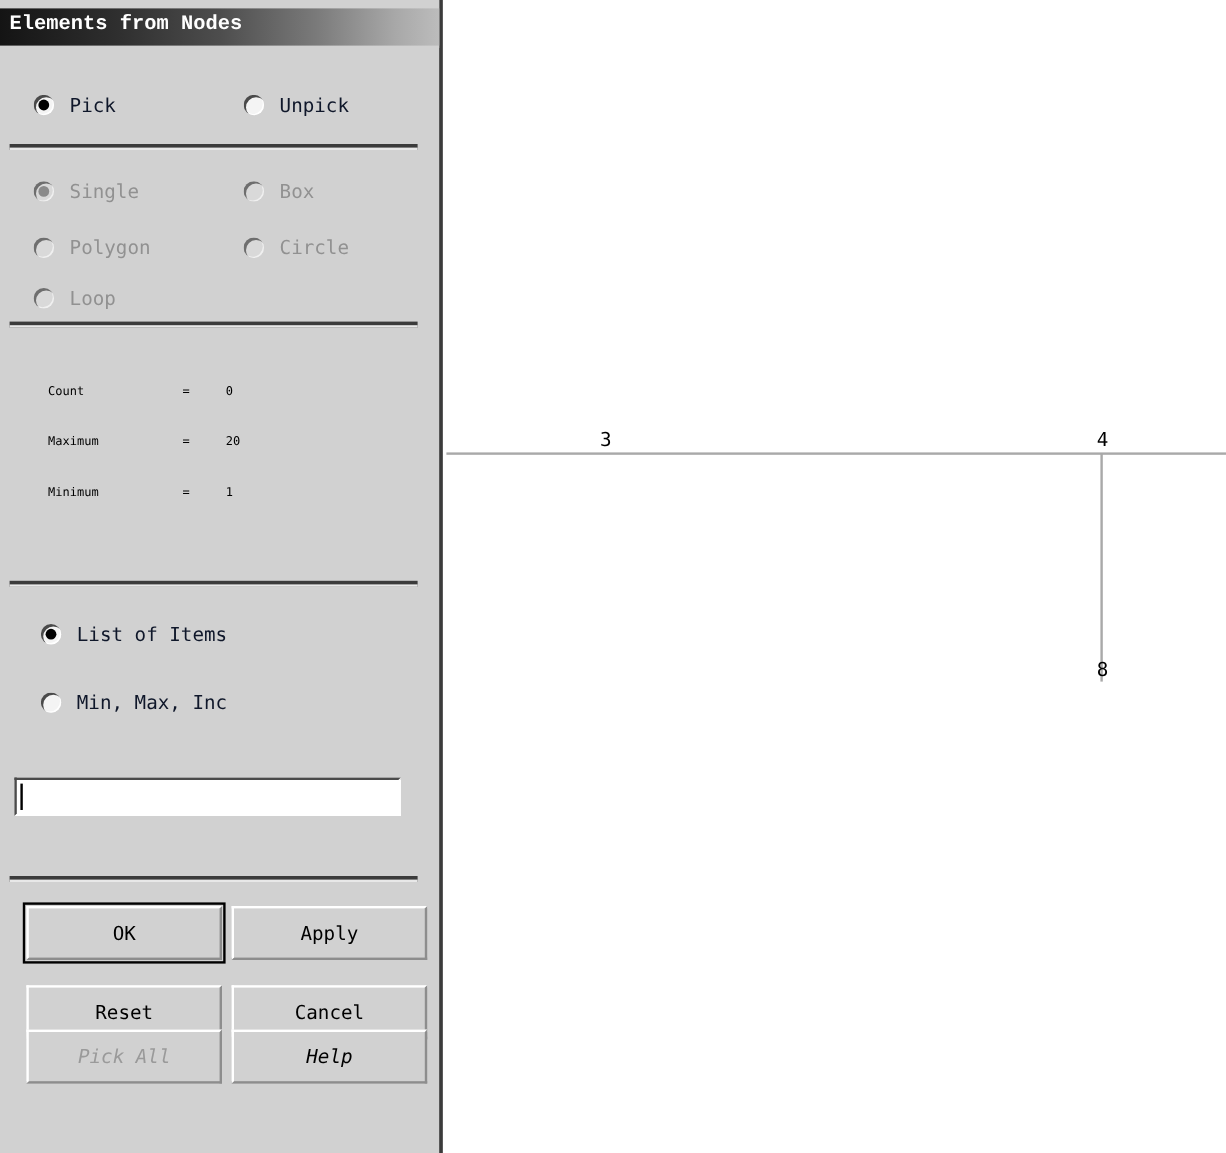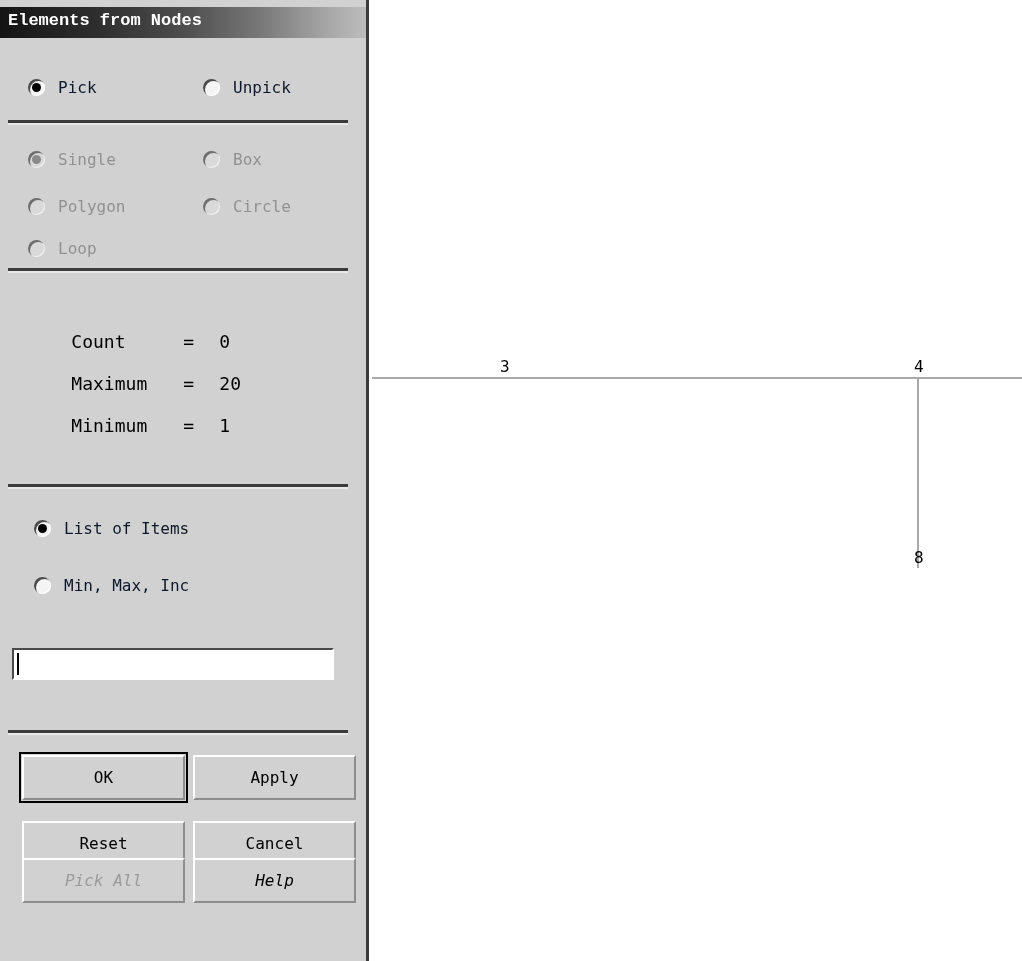--- a/index.html
+++ b/index.html
@@ -145,23 +145,23 @@
     font-size: 16px;
     color: #0f172a;
   }
   .radio-label.disabled {
     color: #919191;
   }
 
   
   .info-row {
     position: absolute;
-    left: 28px;
-    font-family: "DejaVu Sans Mono", "Liberation Mono", monospace;
-    font-size: 18px;
+    left: 16px;
+    font-family: "DejaVu Sans Mono", "Liberation Mono", monospace;
+    font-size: 10px;
     color: #000000;
     white-space: pre;
   }
   .info-key   { display: inline-block; width: 112px; }
   .info-eq    { display: inline-block; width: 36px; }
   .info-val   { display: inline-block; }
 
   
   #entry-wrap {
     position: absolute;

